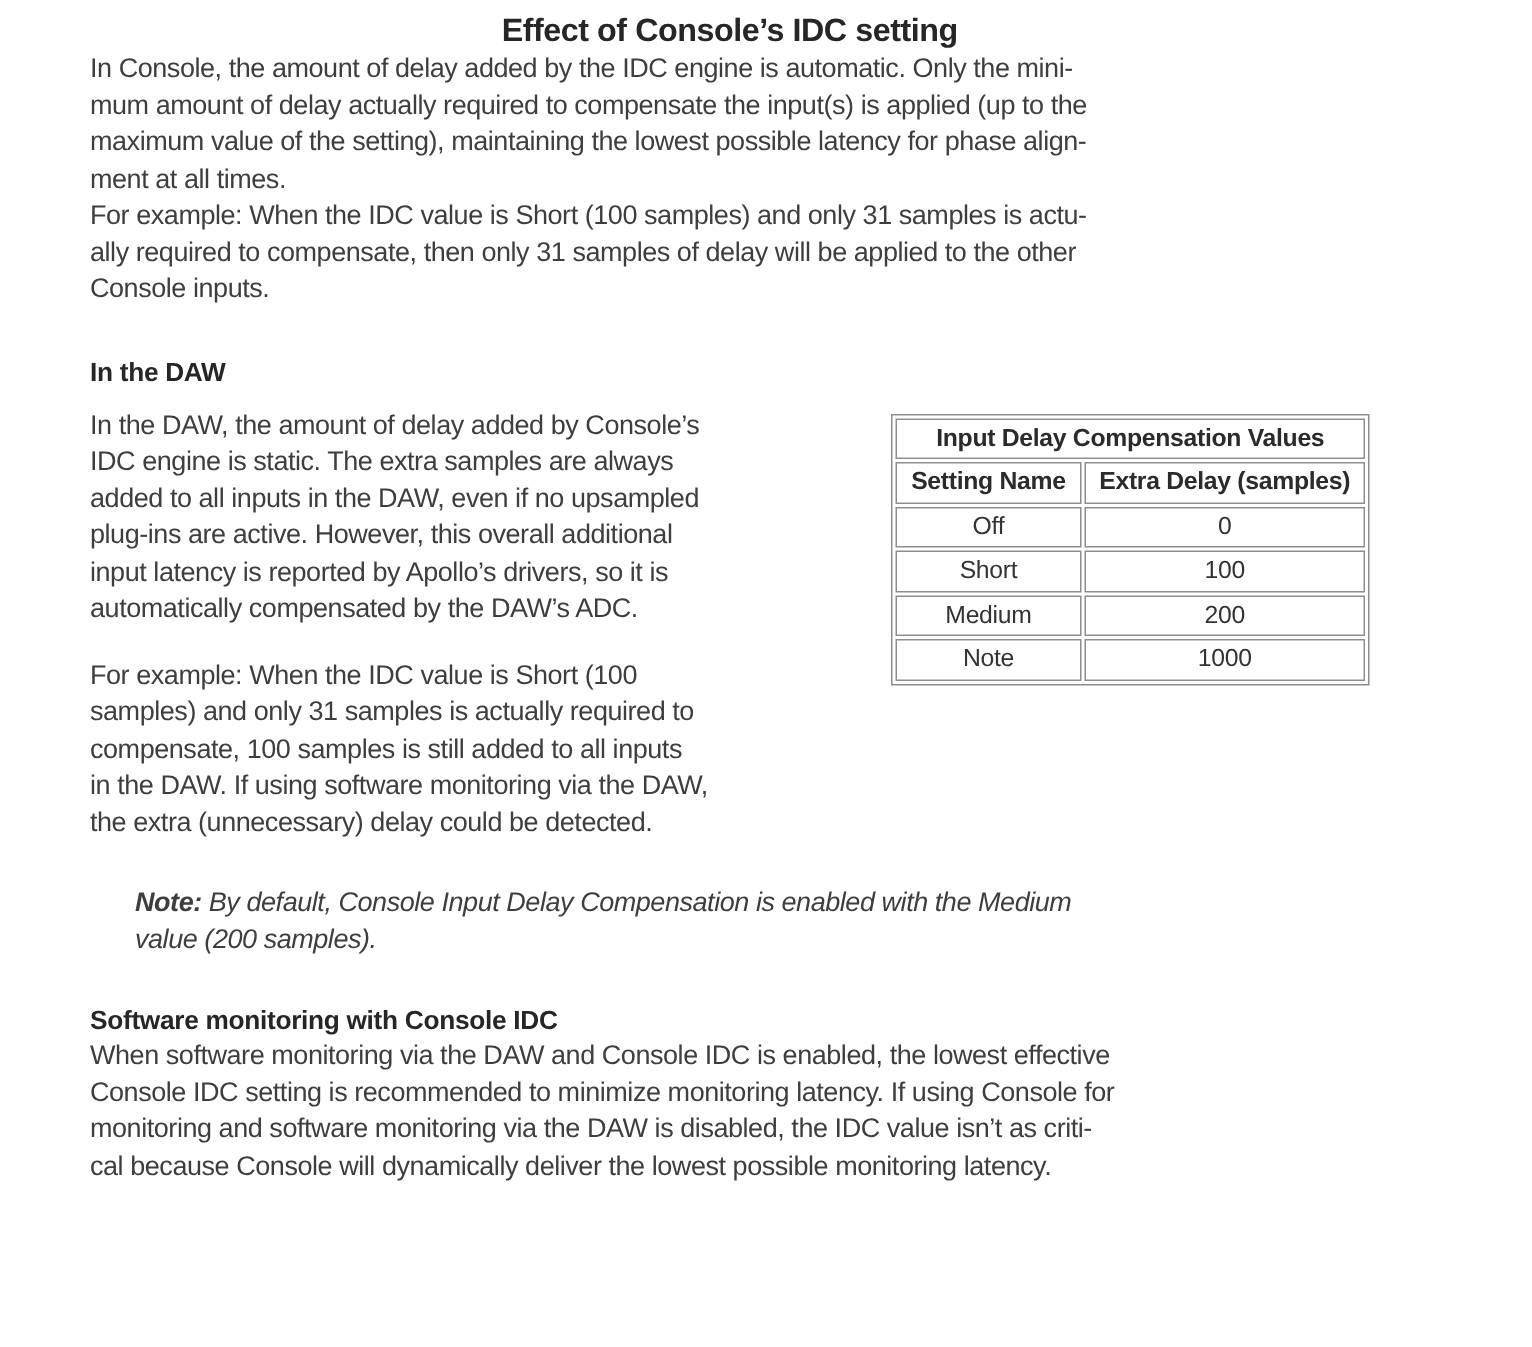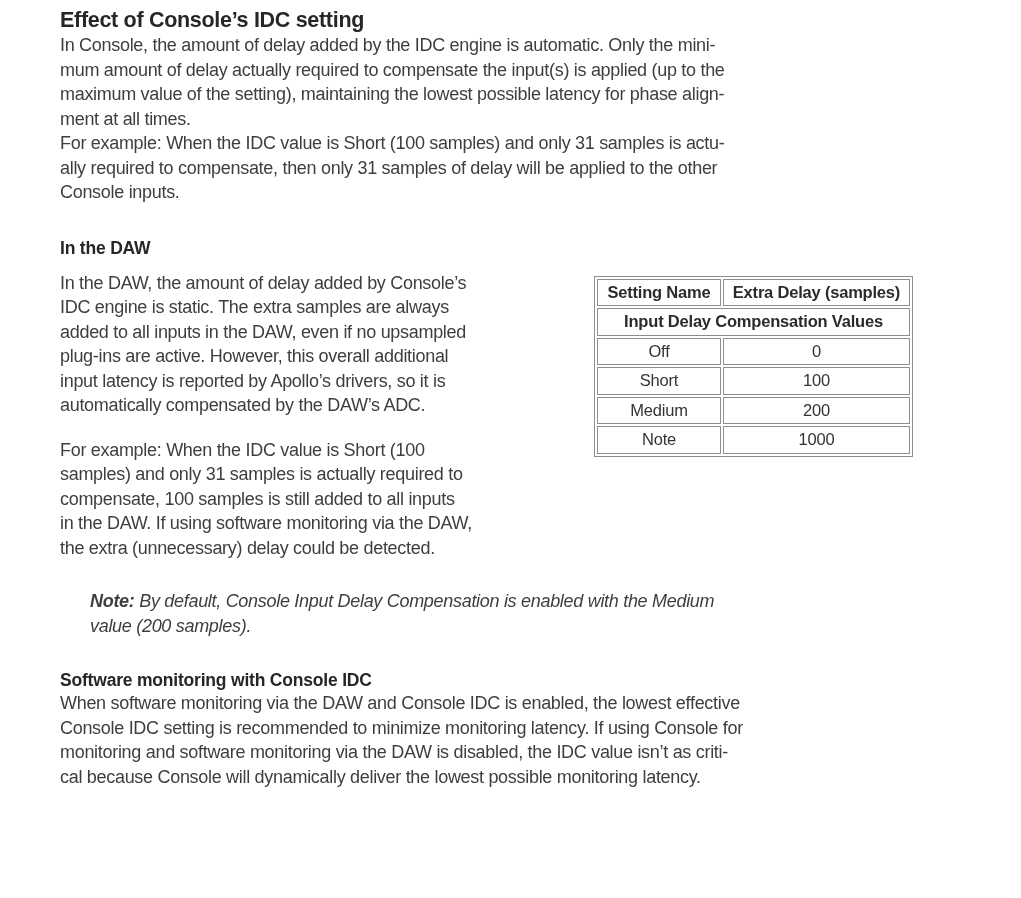--- a/index.html
+++ b/index.html
@@ -15,20 +15,21 @@
   .content {
     padding: 8px 0 0 60px;
     width: 853px;
   }
   .doc-title {
     margin: 0;
     font-size: 21.5px;
     font-weight: bold;
     letter-spacing: -0.3px;
     color: #262626;
+    text-align: center;
   }
   .section-heading {
     margin: 0;
     font-size: 17.5px;
     font-weight: bold;
     letter-spacing: -0.2px;
     color: #262626;
   }
   .h-in-console { margin-top: 29px; }
   .h-in-the-daw { margin-top: 33px; }
@@ -118,25 +119,25 @@
 the extra (unnecessary) delay could be detected.</p>
       </div>
       <div class="table-col">
         <table class="idc-table">
           <colgroup>
               <col class="c1">
               <col class="c2">
             </colgroup>
           <thead>
             <tr>
+              <th colspan="2">Input Delay Compensation Values</th>
+            </tr>
+            <tr>
               <th>Setting Name</th>
               <th>Extra Delay (samples)</th>
-            </tr>
-            <tr>
-              <th colspan="2">Input Delay Compensation Values</th>
             </tr>
           </thead>
           <tbody>
             <tr>
               <td>Off</td>
               <td>0</td>
             </tr>
             <tr>
               <td>Short</td>
               <td>100</td>

